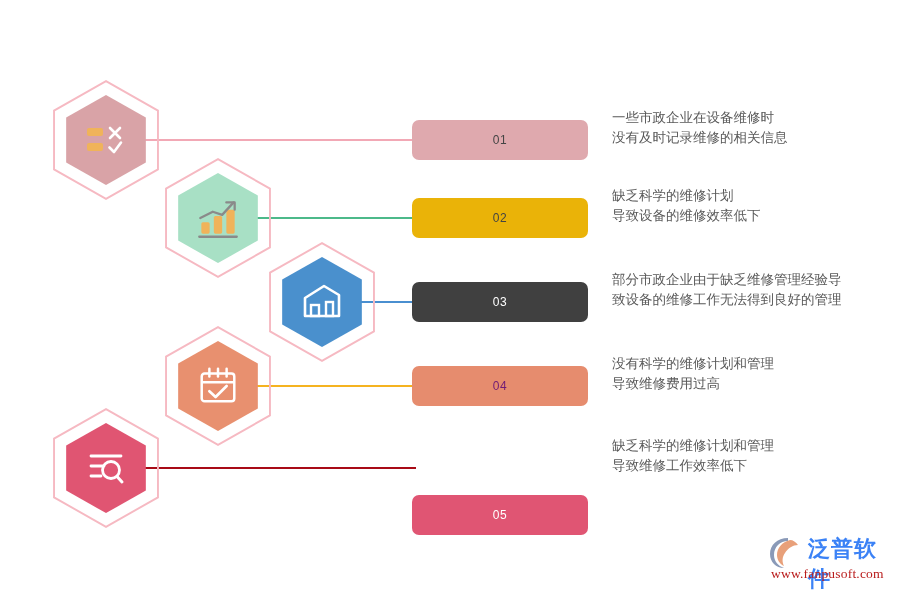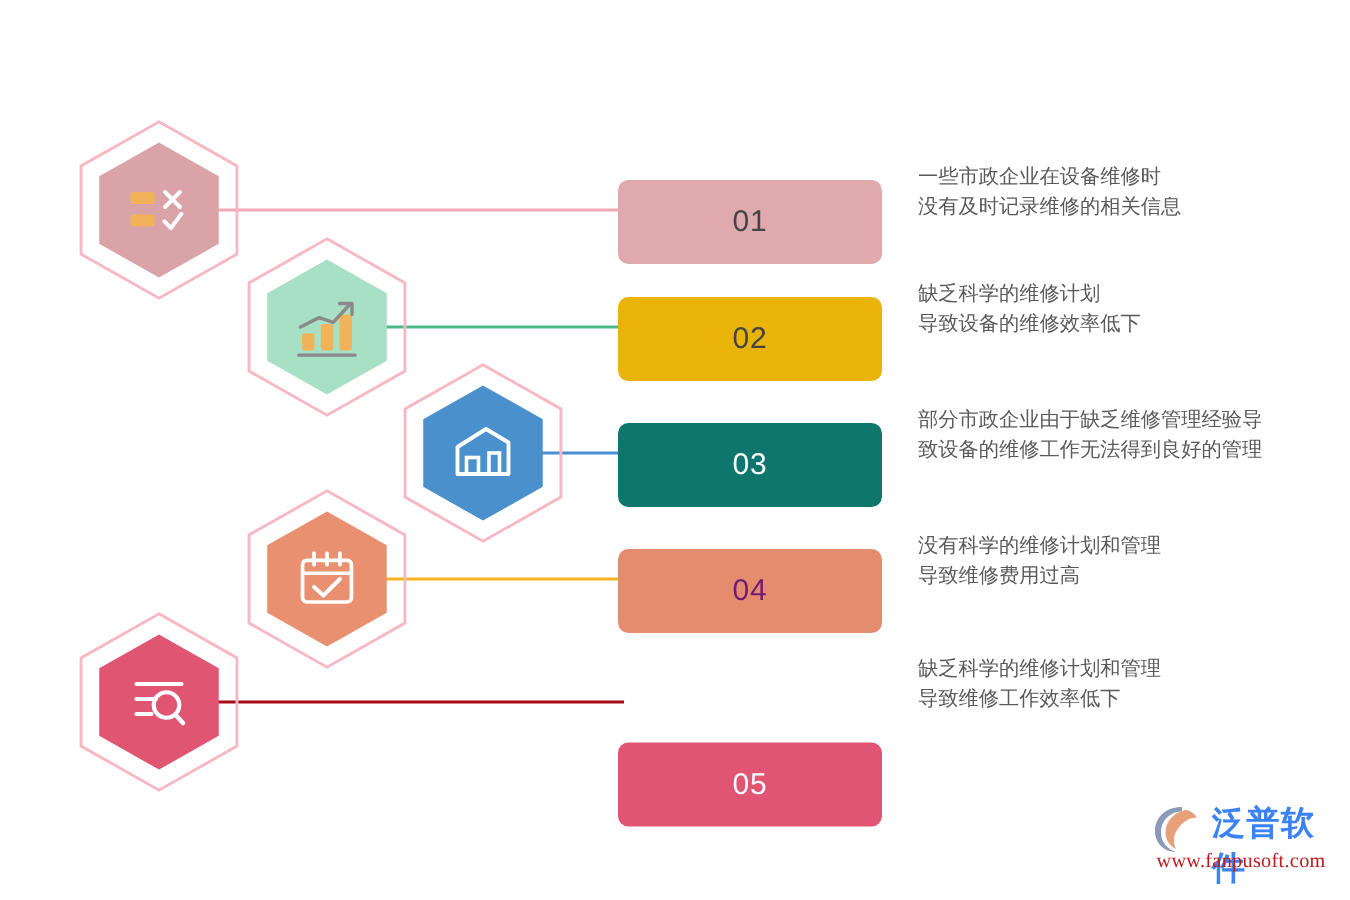--- a/index.html
+++ b/index.html
@@ -65,26 +65,26 @@
     align-items: center;
     justify-content: center;
   }
 
   
   .badge {
     position: absolute;
     left: 412px;
     top: 40px;
     width: 176px;
-    height: 56px;
+    height: 40px;
     border-radius: 7px;
     display: flex;
     align-items: center;
     justify-content: center;
-    font-size: 20px;
+    font-size: 12px;
     letter-spacing: 0.5px;
   }
 
   
   .desc {
     position: absolute;
     left: 612px;
     top: 28px;
     width: 290px;
     color: #595959;
@@ -193,21 +193,21 @@
           <polygon points="50,1 93.3,25.5 93.3,74.5 50,99 6.7,74.5 6.7,25.5" fill="#4a90cd"></polygon>
         </svg>
         <div class="hex-icon">
           <svg viewBox="0 0 48 48" width="48" height="48">
         <path d="M7 20 L26 8 L41 17 L41 38 L7 38 Z" fill="none" stroke="#ffffff" stroke-width="2.6" stroke-linejoin="round"></path>
         <rect x="13" y="27" width="8" height="11" fill="none" stroke="#ffffff" stroke-width="2.4"></rect>
         <rect x="28" y="24" width="7" height="14" fill="none" stroke="#ffffff" stroke-width="2.4"></rect>
       </svg>
         </div>
       </div>
-      <div class="badge" style="background: #0f766e; color: rgb(255, 255, 255);">03</div>
+      <div class="badge" style="background: #404040; color: rgb(255, 255, 255);">03</div>
       <div class="desc">
         <div>部分市政企业由于缺乏维修管理经验导</div>
         <div>致设备的维修工作无法得到良好的管理</div>
       </div>
     </div>
     <div class="row" style="top: 326px;">
       <div class="connector" style="left: 228px; width: 188px; background: rgb(245, 179, 32);"></div>
       <div class="hex-group" style="left: 158px;">
         <svg class="hex-outline" viewBox="0 0 100 100">
           <polygon points="50,1 93.3,25.5 93.3,74.5 50,99 6.7,74.5 6.7,25.5" fill="none" stroke="#f6b9c2" stroke-width="1.6"></polygon>

